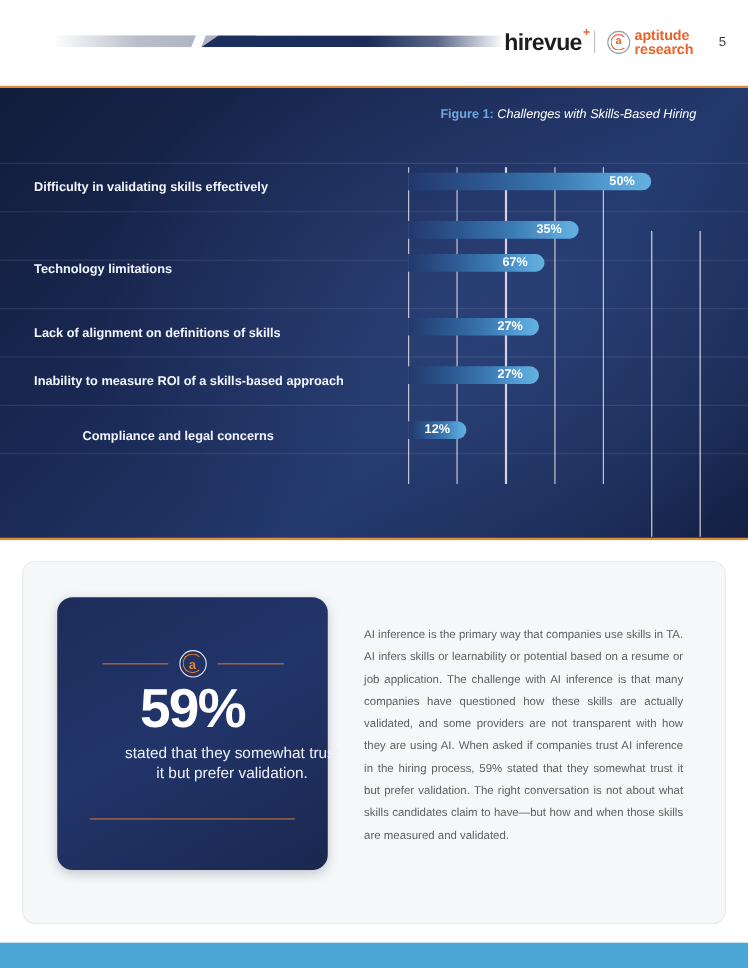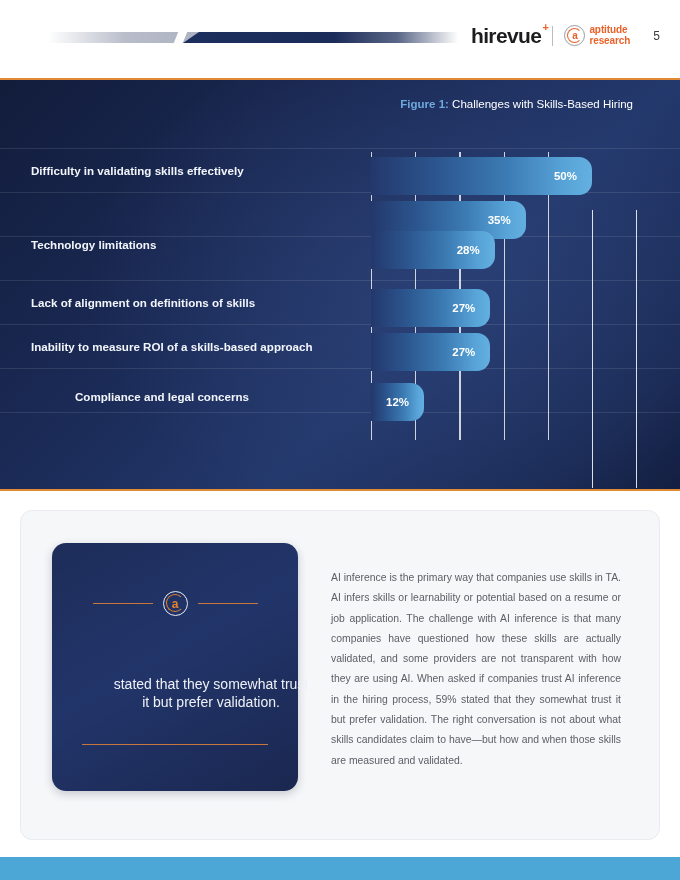--- a/index.html
+++ b/index.html
@@ -105,21 +105,21 @@
     line-height: 1;
     position: relative;
     z-index: 2;
   }
   .apt-words {
     display: flex;
     flex-direction: column;
     line-height: 1.02;
   }
   .apt-words span {
-    font-size: 10px;
+    font-size: 13px;
     font-weight: bold;
     color: #e8622a;
     letter-spacing: -0.1px;
   }
   .page-number {
     font-size: 12px;
     color: #3b3b42;
     margin-left: 14px;
   }
 
@@ -141,20 +141,21 @@
     right: 47px; top: 18px;
     font-size: 11.5px;
     white-space: nowrap;
   }
   .figure-caption .fig-label {
     color: #6ea8dc;
     font-weight: bold;
   }
   .figure-caption .fig-title {
     color: #ffffff;
+    font-style: italic;
   }
 
   
   .plot {
     position: absolute;
     left: 0; top: 0;
     width: 680px; height: 408px;
   }
   .gridline {
     position: absolute;
@@ -194,21 +195,21 @@
     font-weight: bold;
     color: #f2f5fb;
     white-space: nowrap;
   }
   .bar-track {
     position: absolute;
     left: 371px;
     height: 26px;
   }
   .bar-fill {
-    height: 38px;
+    height: 16px;
     border-radius: 0 13px 13px 0;
     background: linear-gradient(to right, #23386c 0%, #2c568f 30%, #3c7cb4 62%, #58a4d8 88%, #63b0e0 100%);
     display: flex;
     align-items: center;
     justify-content: flex-end;
     box-sizing: border-box;
     padding-right: 15px;
   }
   .bar-value {
     font-size: 11.5px;
@@ -382,21 +383,21 @@
         <div class="bar-track">
           <div class="bar-fill" style="width: 154.7px;">
             <span class="bar-value">35%</span>
           </div>
         </div>
       </div>
       <div class="bar-row" style="top: 149px;">
         <div class="bar-label">Technology limitations</div>
         <div class="bar-track">
           <div class="bar-fill" style="width: 123.76px;">
-            <span class="bar-value">28%</span>
+            <span class="bar-value">67%</span>
           </div>
         </div>
       </div>
       <div class="bar-row" style="top: 207px;">
         <div class="bar-label">Lack of alignment on definitions of skills</div>
         <div class="bar-track">
           <div class="bar-fill" style="width: 119.34px;">
             <span class="bar-value">27%</span>
           </div>
         </div>
@@ -424,19 +425,20 @@
 <div class="lower-card"></div>
 
 <div class="stat-card">
   <div class="stat-top-deco">
     <div class="deco-line"></div>
     <div class="stat-badge">
       <span>a</span>
     </div>
     <div class="deco-line"></div>
   </div>
+  <div class="stat-number">59%</div>
   <div class="stat-caption">stated that they somewhat trust it but prefer validation.</div>
   <div class="stat-bottom-deco"></div>
 </div>
 
 <div class="body-copy">AI inference is the primary way that companies use skills in TA. AI infers skills or learnability or potential based on a resume or job application. The challenge with AI inference is that many companies have questioned how these skills are actually validated, and some providers are not transparent with how they are using AI. When asked if companies trust AI inference in the hiring process, 59% stated that they somewhat trust it but prefer validation. The right conversation is not about what skills candidates claim to have—but how and when those skills are measured and validated.</div>
 
 <div class="footer-bar"></div>
 
 </body></html>

